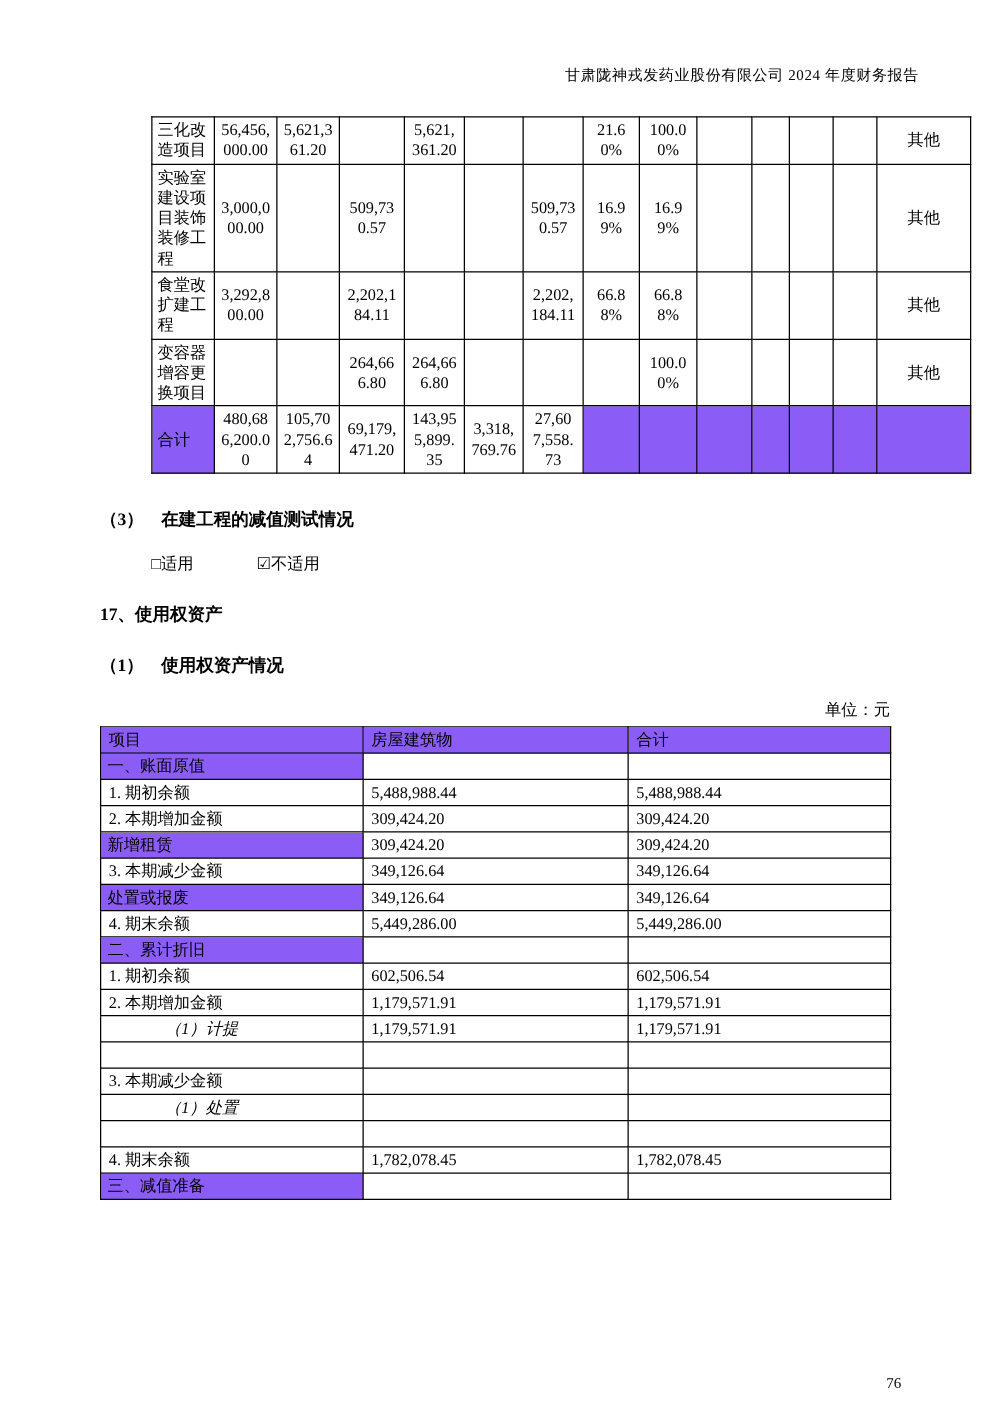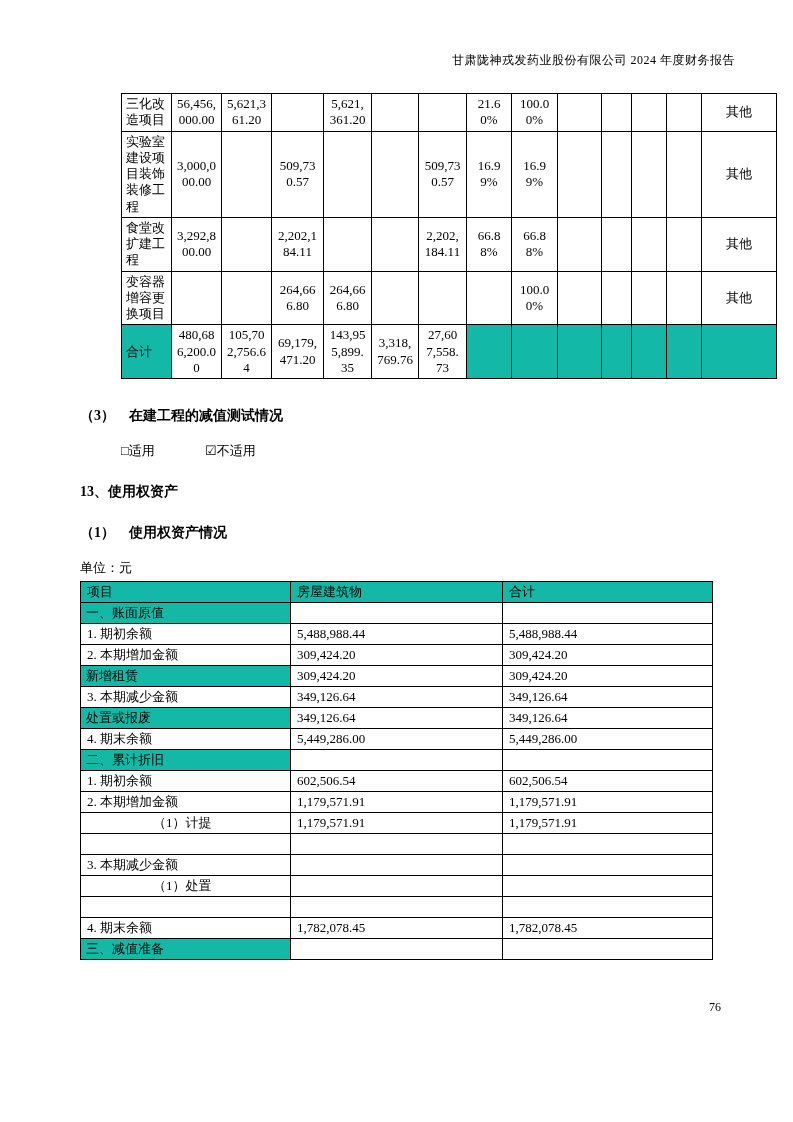--- a/index.html
+++ b/index.html
@@ -15,44 +15,44 @@
   table { border-collapse:collapse; table-layout:fixed; }
 
   
   .t1 { width:655px; font-size:13px;margin-left:41px; }
   .t1 td {
     border:1px solid #000; padding:2px 5px; text-align:center;
     vertical-align:middle; word-wrap:break-word; word-break:break-all;
     line-height:1.25;
   }
   .t1 td.name { text-align:left; padding:2px 4px; }
-  .shade { background:#14b8a6; }
+  .shade { background:#8b5cf6; }
 
   .heading { font-weight:bold; font-size:14px; }
   .h-impair { margin-top:28px; }
   .applicability { margin-top:17px; font-size:13px; }
   .applicability span { margin-right:6px;padding-left:41px; }
   .h-sec13 { margin-top:23px; }
   .h-sub1 { margin-top:23px; }
-  .unit-label { margin-top:17px; width:632px; text-align:left; font-size:13px;font-family:Liberation Serif, serif; }
+  .unit-label { margin-top:17px; width:632px; text-align:right; font-size:13px;font-family:Liberation Serif, serif; }
 
   
   .t2 { width:632px; margin-top:4px; font-size:13px; }
   .t2 td {
     border:1px solid #000; height:21px; padding:1px 6px;
     vertical-align:middle; line-height:1.3; overflow:hidden;
   }
   .t2 td.hd { text-align:left; font-weight:normal; }
   .t2 td.lab { text-align:left; }
   .t2 td.num { text-align:left; }
   .t2 td.ind0 { padding-left:5px;margin-top:13px; }
   .t2 td.ind1 { }
-  .t2 td.ind2 { padding-left:72px; }
-
-  .page-number { position:absolute; top:1000px; right:72px; font-size:12px; }
+  .t2 td.ind2 { padding-left:51px;font-style:italic; }
+
+  .page-number { position:absolute; top:1099px; right:72px; font-size:12px; }
 </style>
 </head>
 <body>
 
 <div class="content">
 
   <div class="doc-header">甘肃陇神戎发药业股份有限公司 2024 年度财务报告</div>
 
   <table class="t1">
     <colgroup>
@@ -155,21 +155,21 @@
       </tbody>
   </table>
 
   <div class="heading h-impair">（3）　在建工程的减值测试情况</div>
 
   <div class="applicability">
     <span>□适用</span>
     <span>☑不适用</span>
   </div>
 
-  <div class="heading h-sec13">13、使用权资产</div>
+  <div class="heading h-sec13">17、使用权资产</div>
 
   <div class="heading h-sub1">（1）　使用权资产情况</div>
 
   <div class="unit-label">单位：元</div>
 
   <table class="t2">
     <colgroup>
       <col style="width:210px">
         <col style="width:212px">
         <col style="width:210px">

